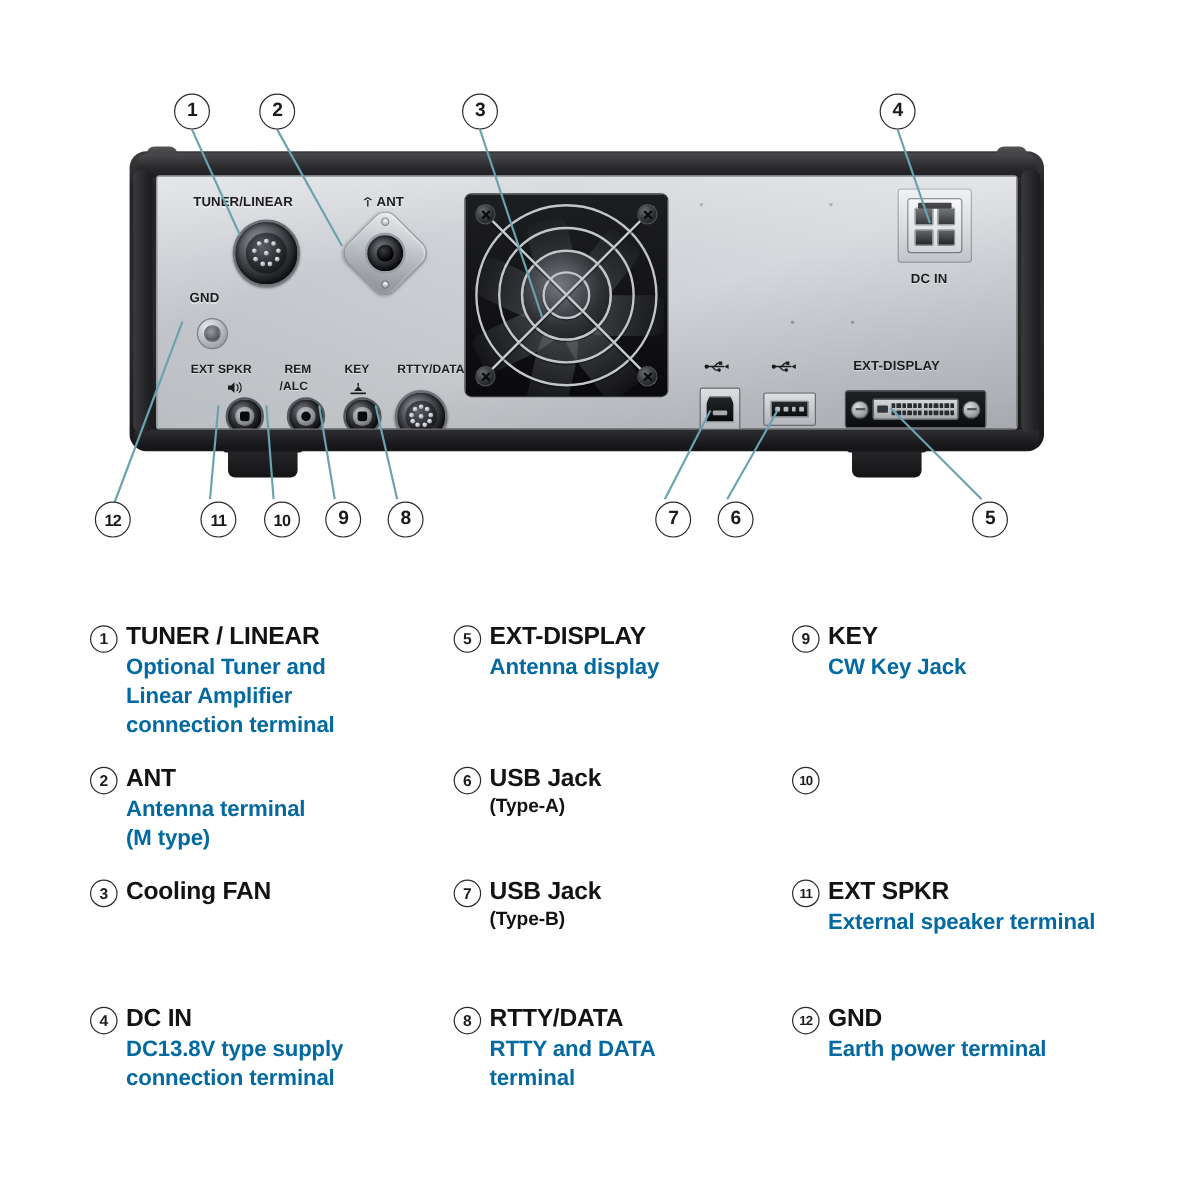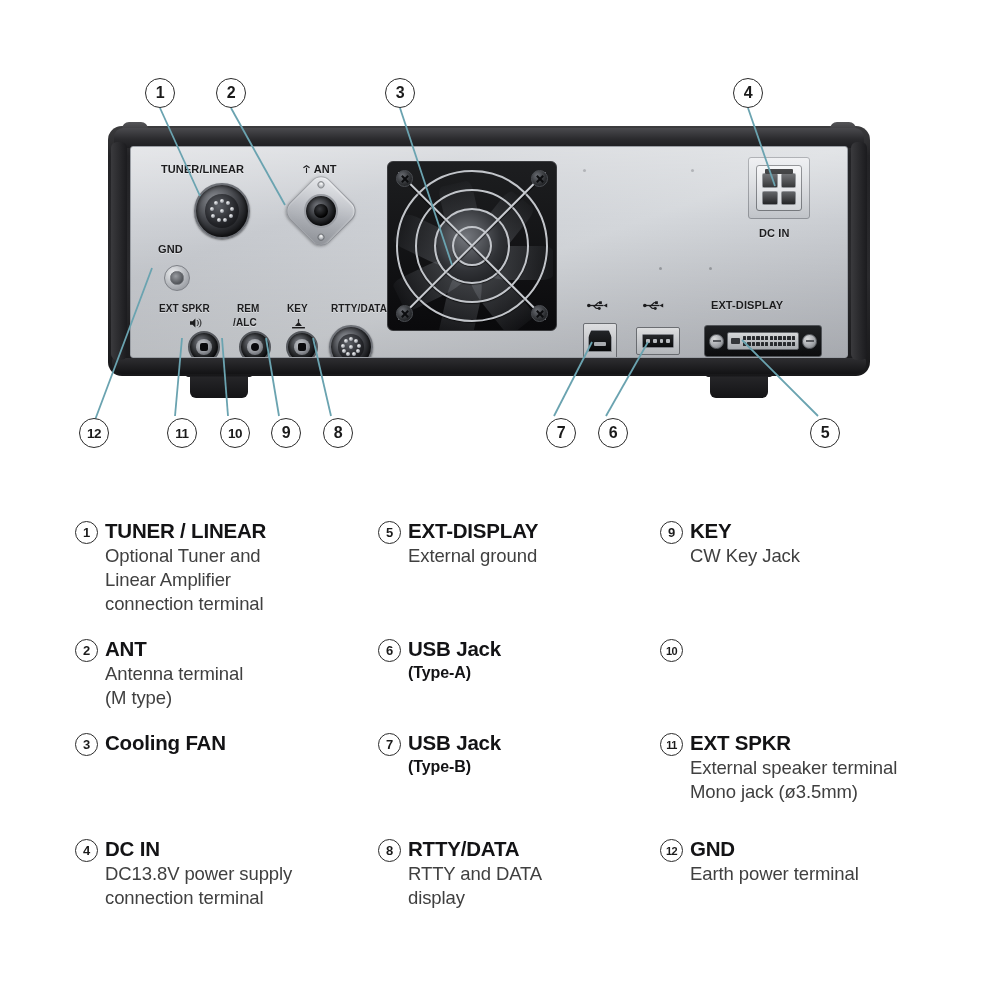--- a/index.html
+++ b/index.html
@@ -329,21 +329,21 @@
     font-size: 13px; font-weight: 700; color:#1b1b1b;
     margin-right: 7px; margin-top: 1px;
   }
   .lnum.two { font-size: 11px; letter-spacing:-.6px; }
   .ltext { flex: 1 1 auto; }
   .ltitle {
     font-size: 20.5px; font-weight: 700; color:#131315;
     line-height: 1.12; letter-spacing: -.2px; white-space: nowrap;
   }
   .lsub {
-    font-size: 18.5px; font-weight: 400; color:#404040;
+    font-size: 18.5px; font-weight: 700; color:#0369a1;
     line-height: 1.2; letter-spacing: -.1px; margin-top: 2px; white-space: nowrap;
   }
   .lsub.bold { font-weight: 700; font-size: 16px; color:#131315; }
 </style>
 </head>
 <body>
 
 <div id="page">
 
   <svg id="leaders" viewBox="0 0 1000 1000">
@@ -587,31 +587,31 @@
         <div class="lentry" style="top: 212px;">
           <div class="lnum">3</div>
           <div class="ltext">
             <div class="ltitle">Cooling FAN</div>
           </div>
         </div>
         <div class="lentry" style="top: 318px;">
           <div class="lnum">4</div>
           <div class="ltext">
             <div class="ltitle">DC IN</div>
-            <div class="lsub">DC13.8V power supply</div>
+            <div class="lsub">DC13.8V type supply</div>
             <div class="lsub">connection terminal</div>
           </div>
         </div>
       </div>
       <div class="lcol" style="left: 378px;">
         <div class="lentry" style="top: 0px;">
           <div class="lnum">5</div>
           <div class="ltext">
             <div class="ltitle">EXT-DISPLAY</div>
-            <div class="lsub">External ground</div>
+            <div class="lsub">Antenna display</div>
           </div>
         </div>
         <div class="lentry" style="top: 118px;">
           <div class="lnum">6</div>
           <div class="ltext">
             <div class="ltitle">USB Jack</div>
             <div class="lsub bold">(Type-A)</div>
           </div>
         </div>
         <div class="lentry" style="top: 212px;">
@@ -619,41 +619,40 @@
           <div class="ltext">
             <div class="ltitle">USB Jack</div>
             <div class="lsub bold">(Type-B)</div>
           </div>
         </div>
         <div class="lentry" style="top: 318px;">
           <div class="lnum">8</div>
           <div class="ltext">
             <div class="ltitle">RTTY/DATA</div>
             <div class="lsub">RTTY and DATA</div>
-            <div class="lsub">display</div>
+            <div class="lsub">terminal</div>
           </div>
         </div>
       </div>
       <div class="lcol" style="left: 660px;">
         <div class="lentry" style="top: 0px;">
           <div class="lnum">9</div>
           <div class="ltext">
             <div class="ltitle">KEY</div>
             <div class="lsub">CW Key Jack</div>
           </div>
         </div>
         <div class="lentry" style="top: 118px;">
           <div class="lnum two">10</div>
         </div>
         <div class="lentry" style="top: 212px;">
           <div class="lnum two">11</div>
           <div class="ltext">
             <div class="ltitle">EXT SPKR</div>
             <div class="lsub">External speaker terminal</div>
-            <div class="lsub">Mono jack (ø3.5mm)</div>
           </div>
         </div>
         <div class="lentry" style="top: 318px;">
           <div class="lnum two">12</div>
           <div class="ltext">
             <div class="ltitle">GND</div>
             <div class="lsub">Earth power terminal</div>
           </div>
         </div>
       </div>

